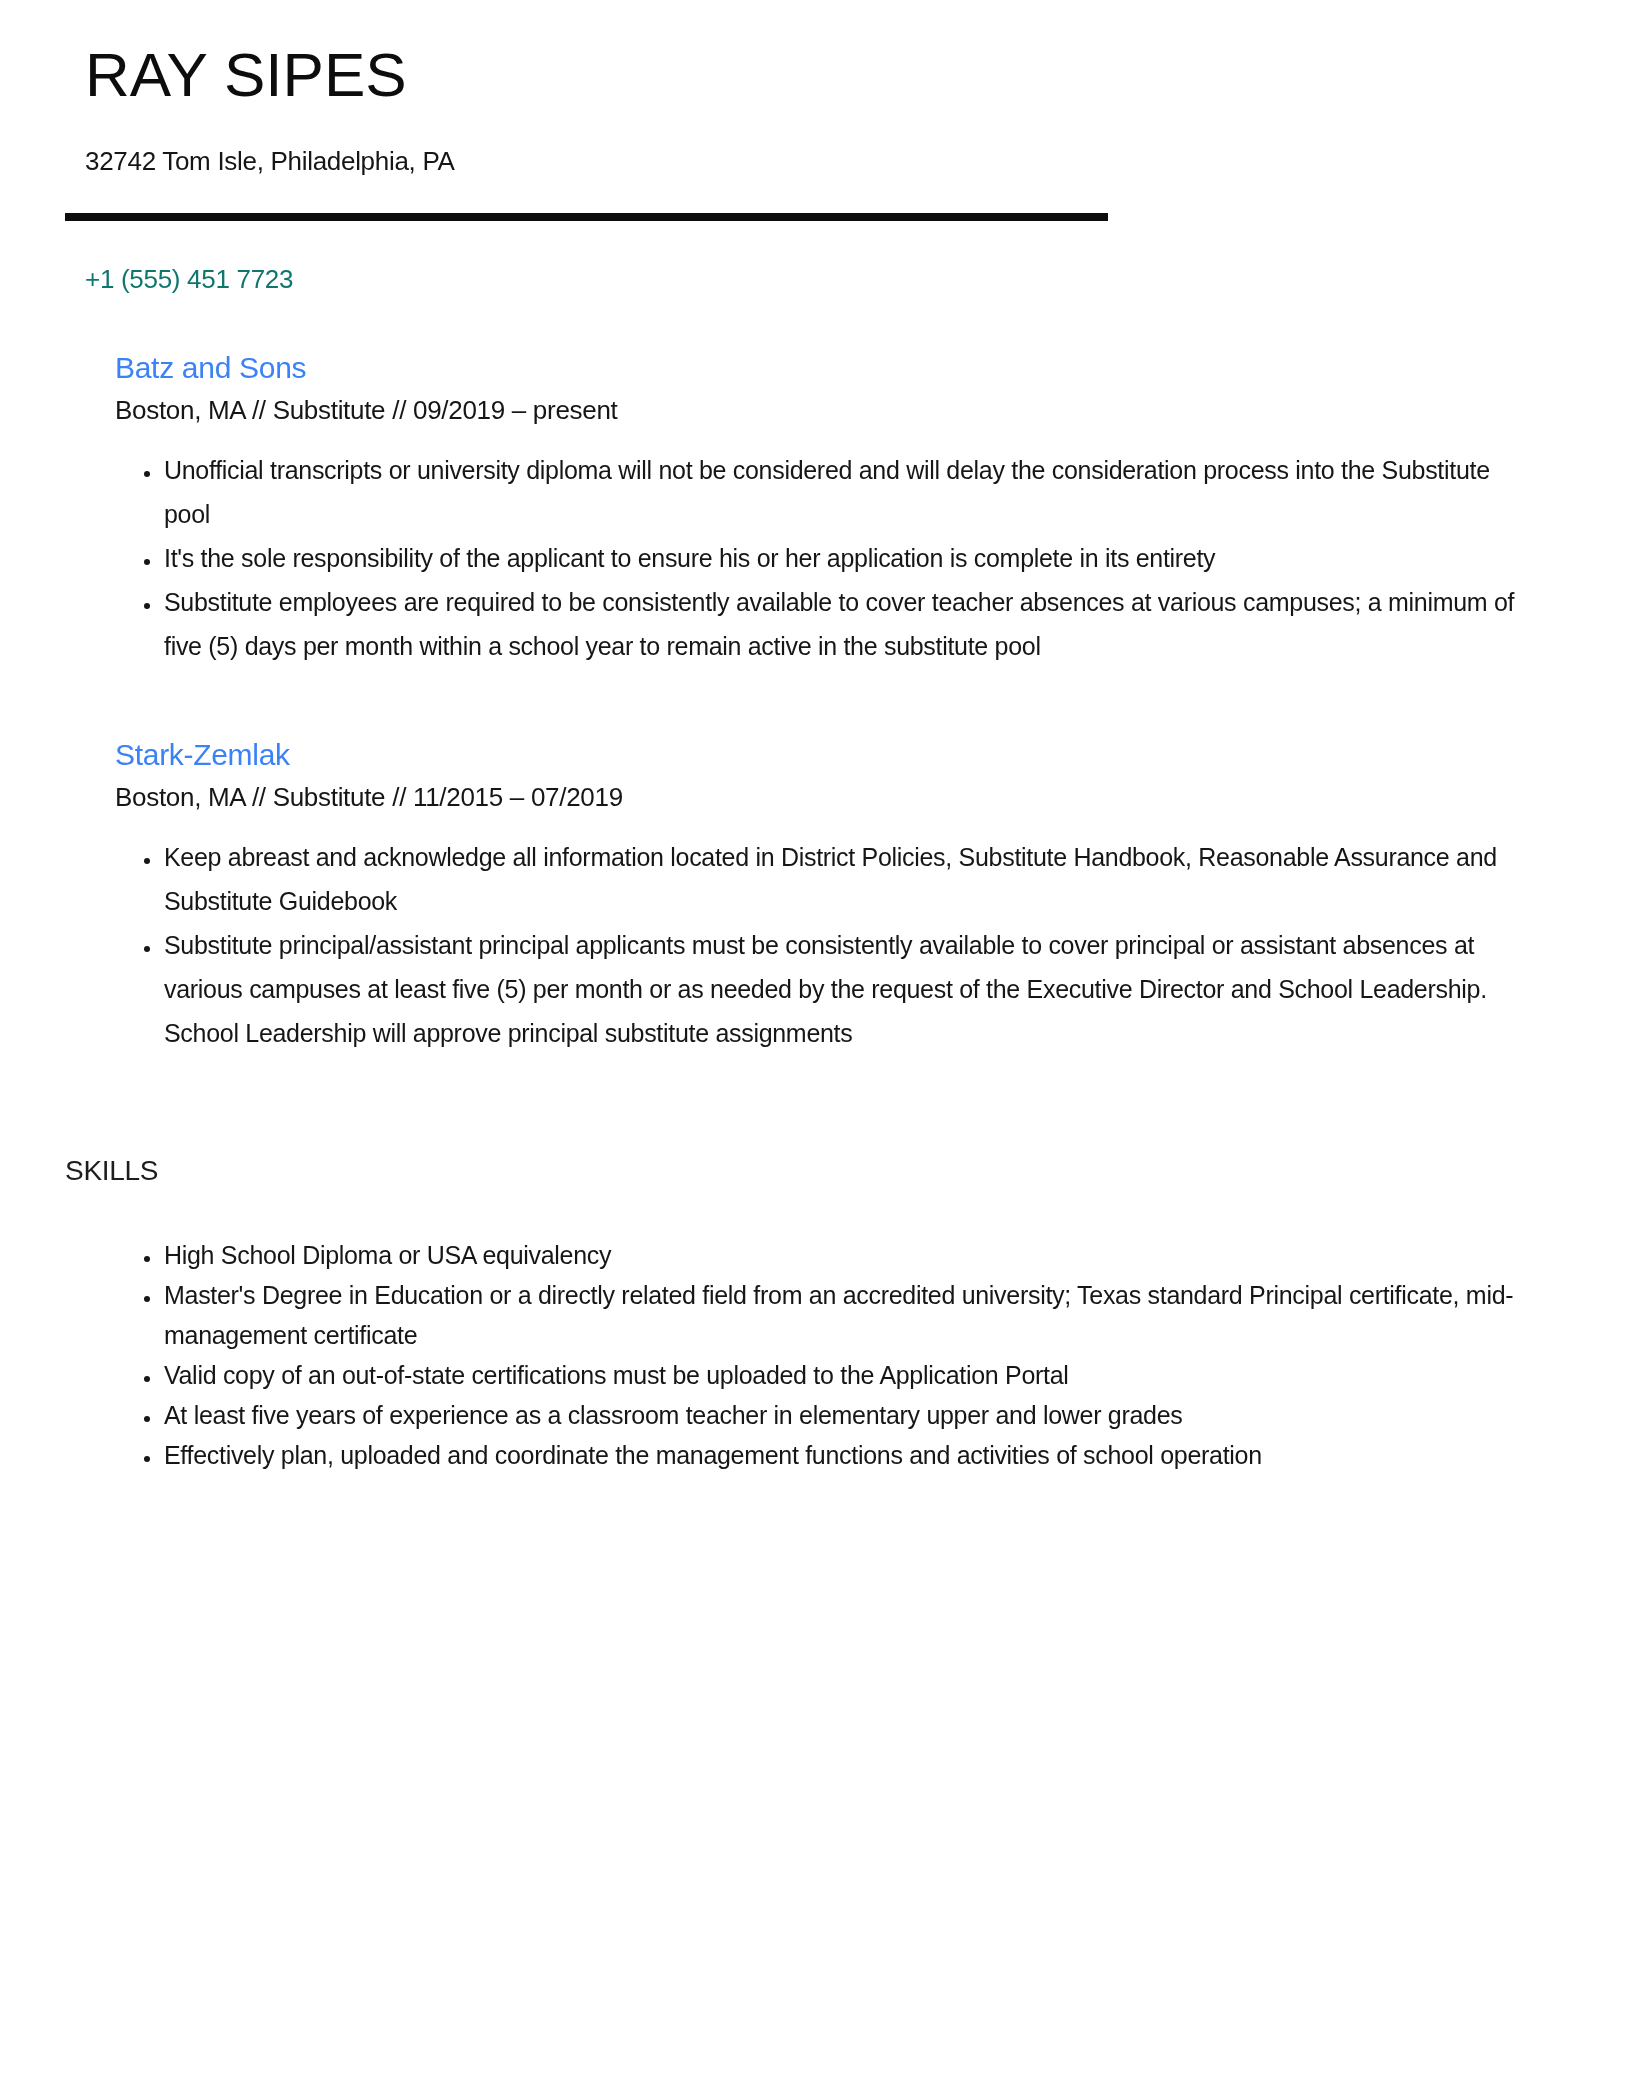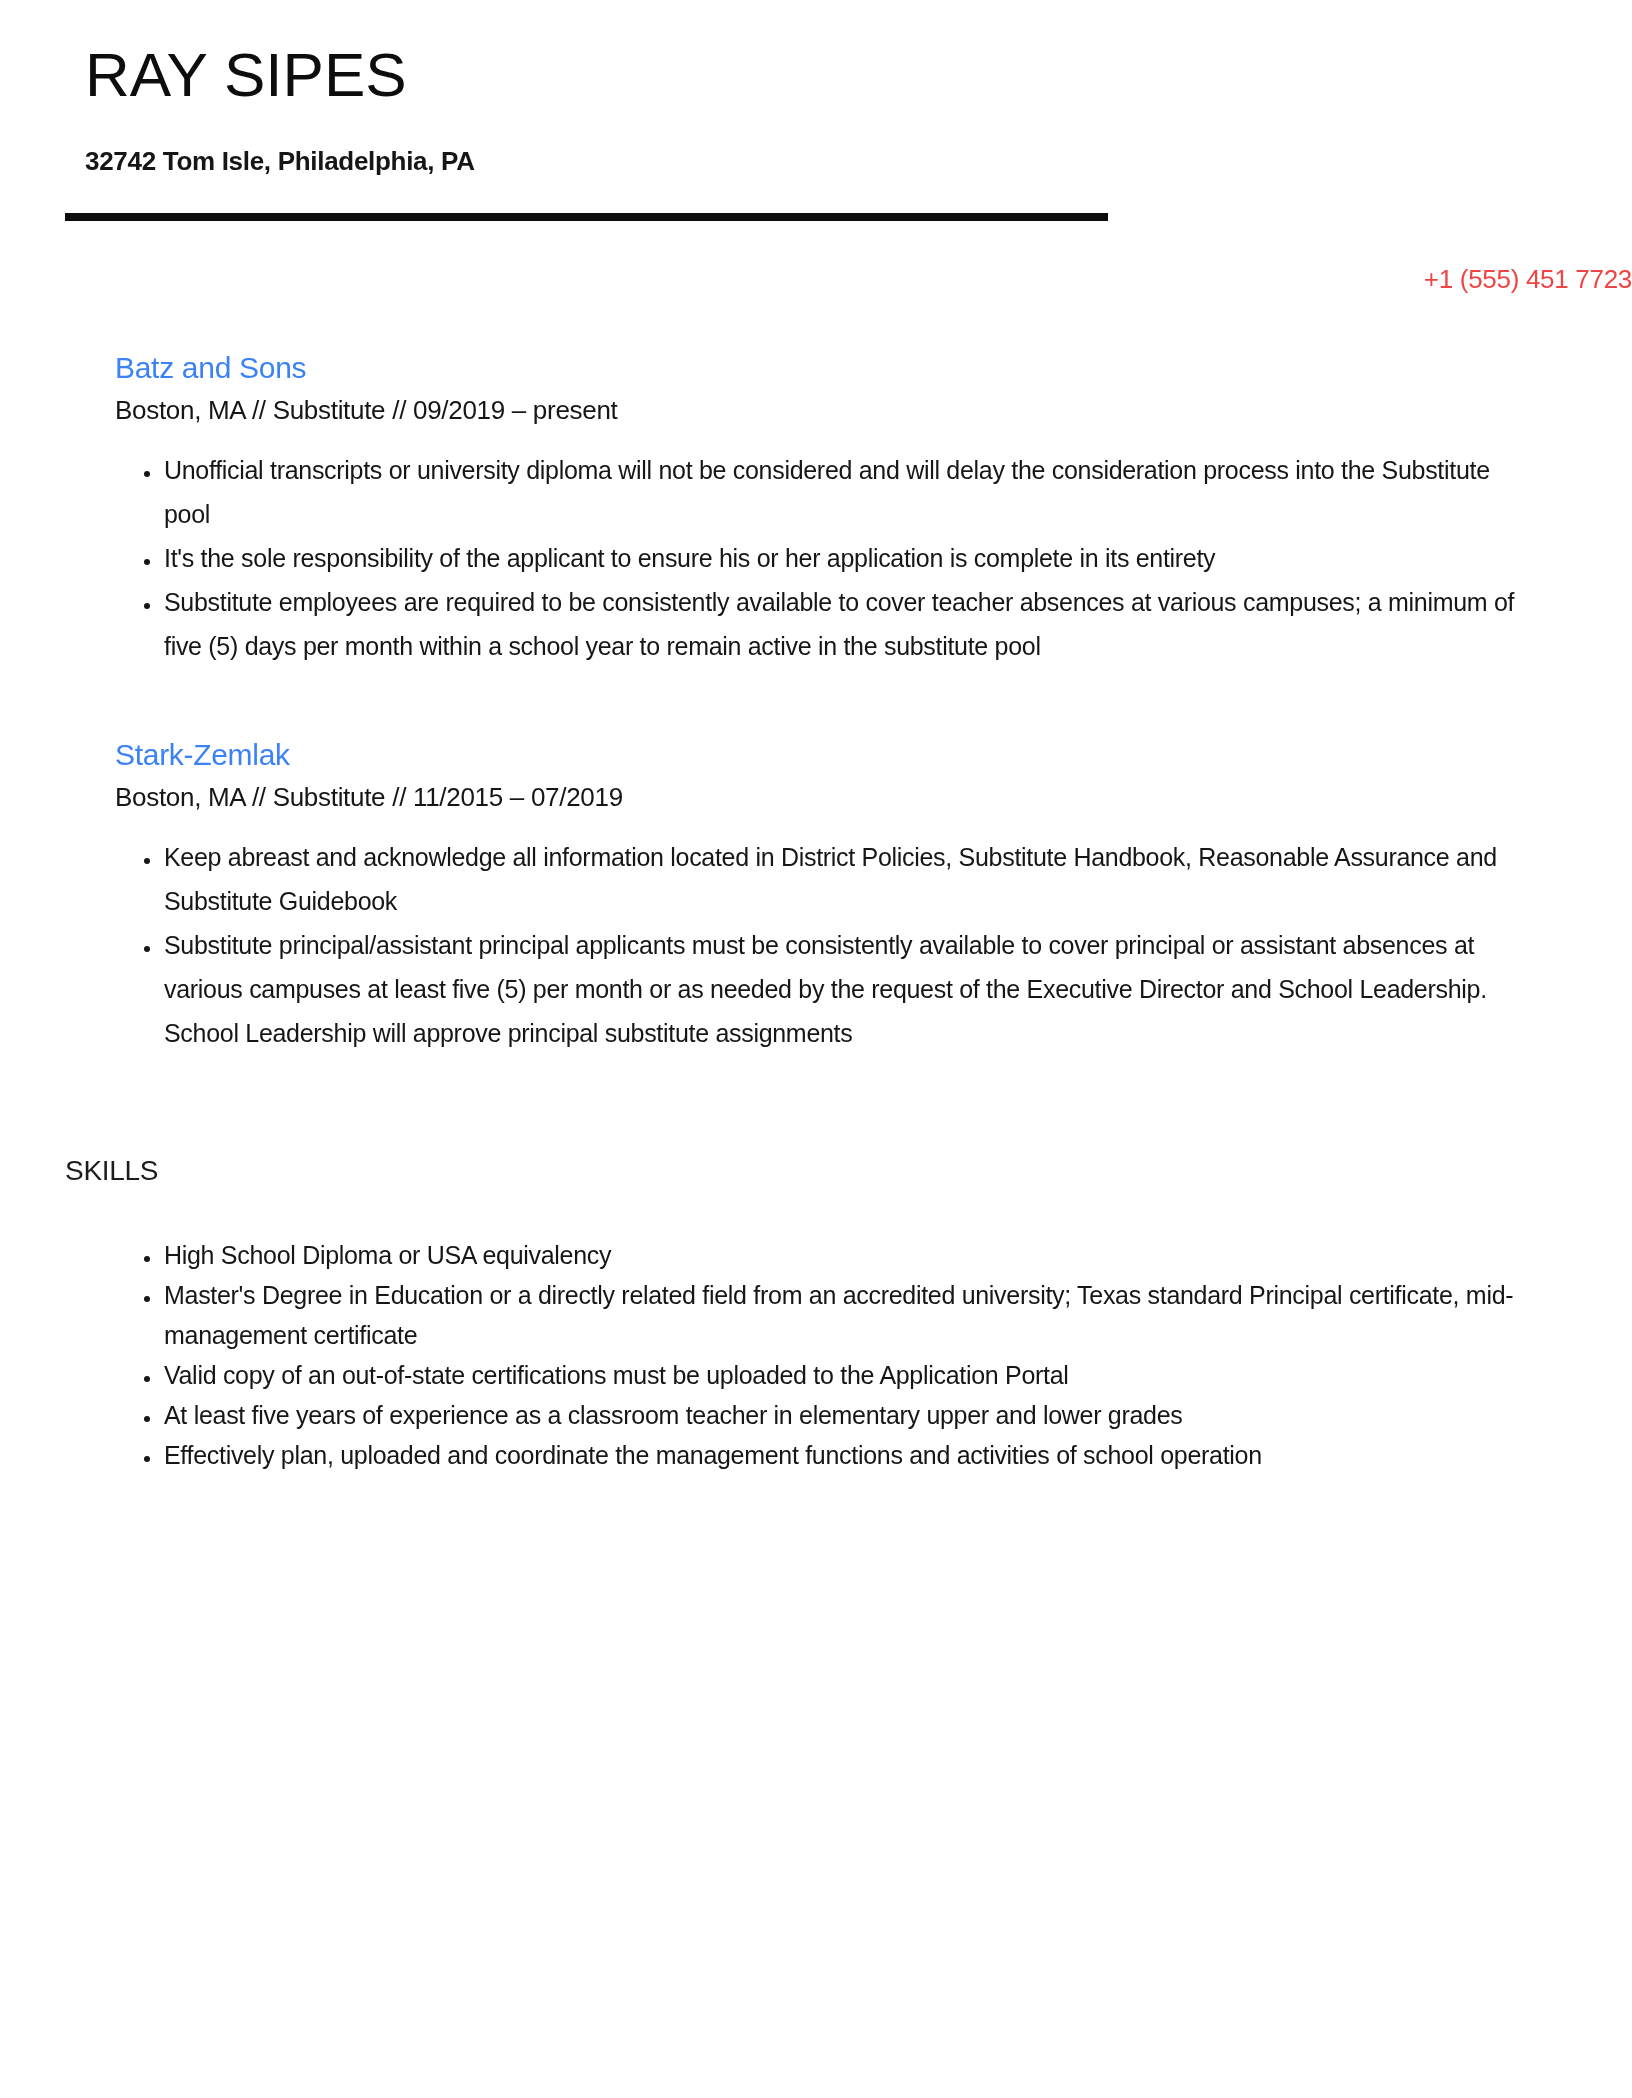--- a/index.html
+++ b/index.html
@@ -22,21 +22,20 @@
     font-weight: 400;
     line-height: 1.05;
     color: #0d0d0d;
     letter-spacing: 0;
   }
   .candidate-address {
     margin: 40px 0 0 85px;
     font-size: 26px;
     line-height: 1.15;
     color: #161616;
-    font-weight: bold;
   }
   .divider {
     border: none;
     margin: 36px 0 0 65px;
     width: 1043px;
     height: 8px;
     background: #0d0d0d;
   }
   
   .contact { margin: 44px 0 0 85px; }
@@ -44,22 +43,21 @@
     font-size: 22px;
     font-weight: 700;
     line-height: 1;
     color: #0d0d0d;
     letter-spacing: 0.2px;
   }
   .contact-value {
     margin-top: 16px;
     font-size: 26px;
     line-height: 1.15;
-    color: #ef4444;
-    text-align: right;
+    color: #0f766e;
   }
   
   .section-title {
     margin-left: 65px;
     font-size: 28px;
     font-weight: 400;
     line-height: 1;
     color: #1d1d1d;
   }
   .section-title.experience { margin-top: 96px; }

